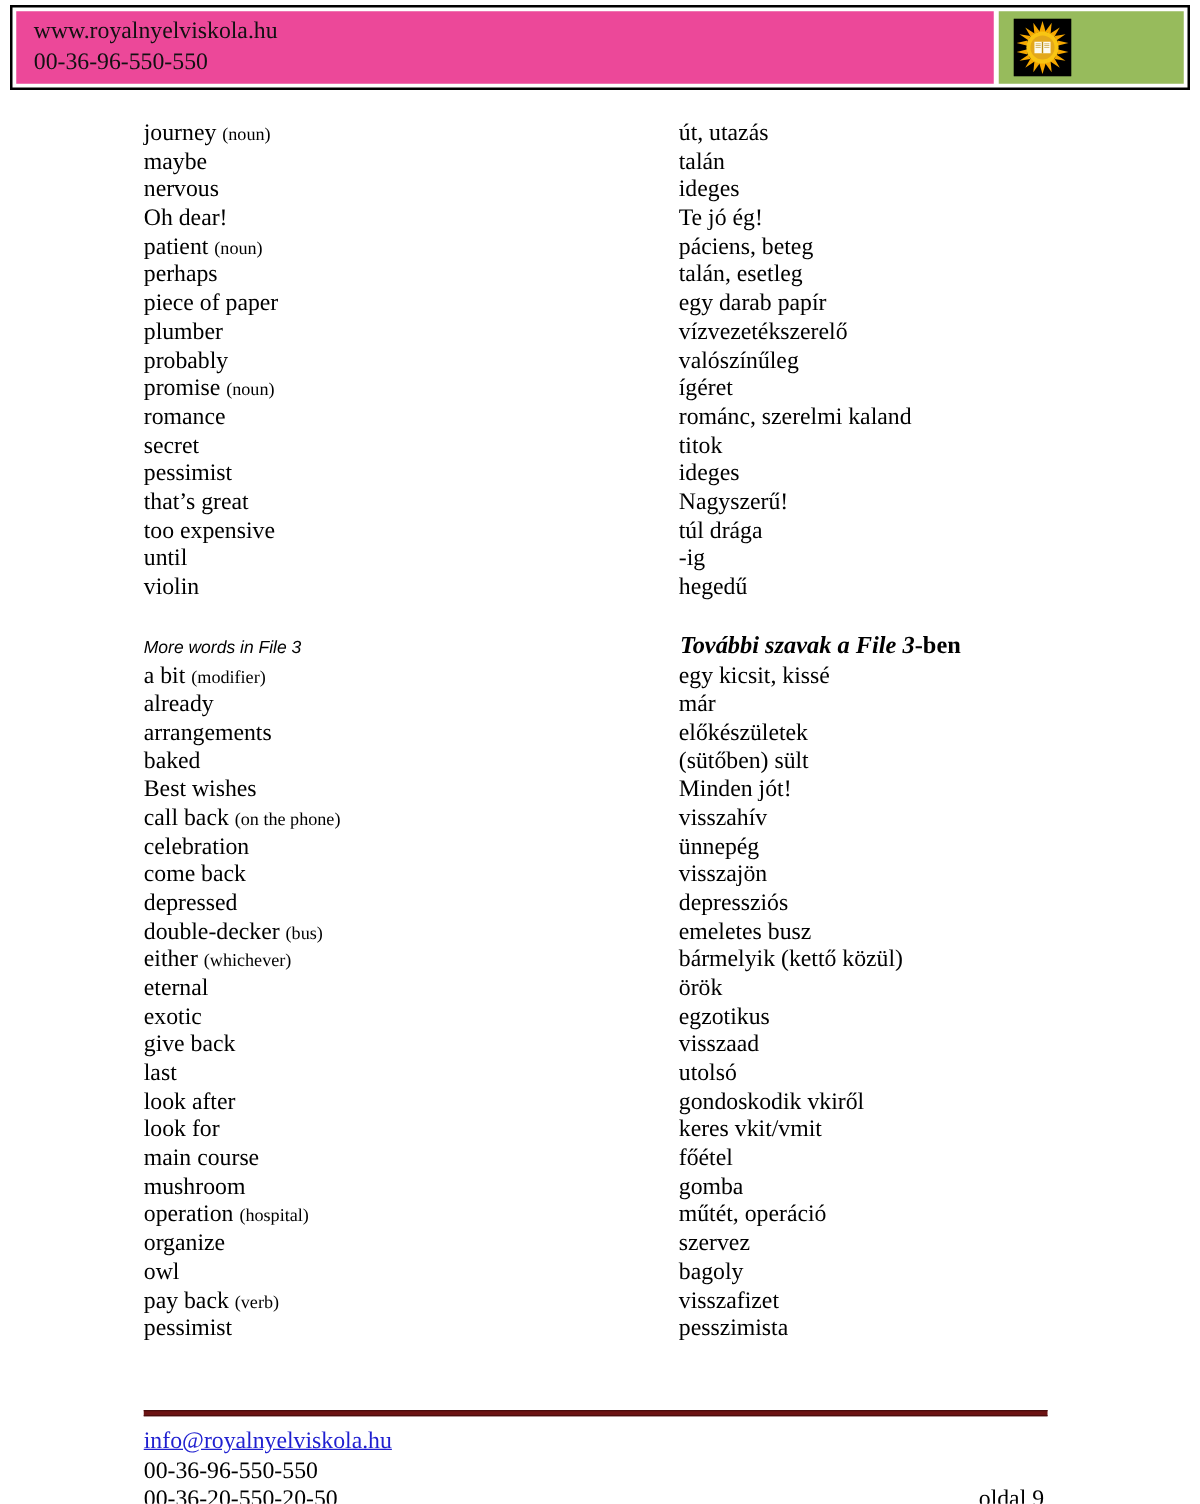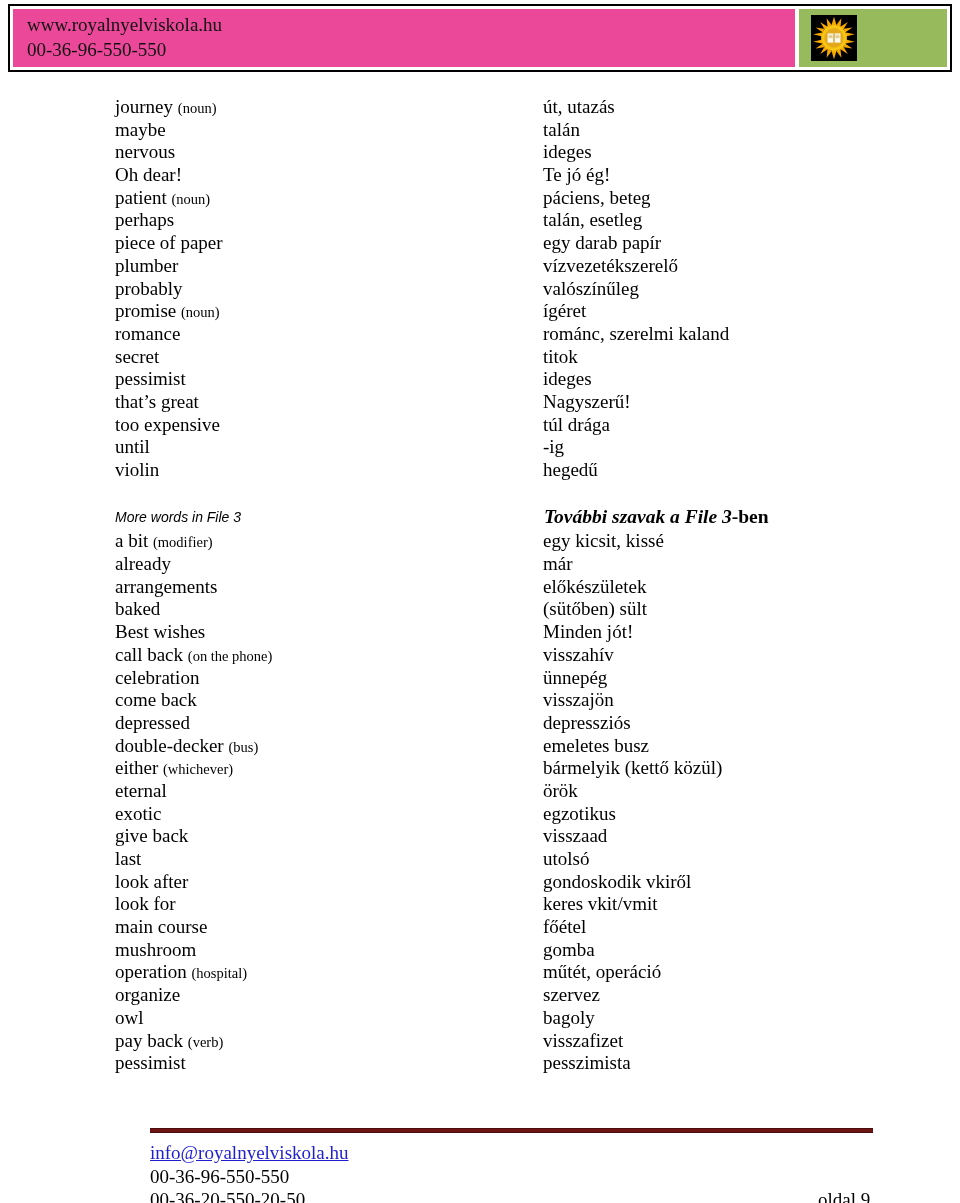--- a/index.html
+++ b/index.html
@@ -126,21 +126,20 @@
     font-weight: bold;
   }
 
   
   #footer {
     position: absolute;
     left: 0;
     top: 1122px;
     width: 839px;
     height: 81px;
-    margin-left: 35px;
   }
   #footer-rule {
     position: absolute;
     left: 115px;
     top: 6px;
     width: 723px;
     height: 5px;
     background: #6d1313;
     border-top: 1px solid #4a0d0d;
     border-bottom: 1px solid #4a0d0d;

